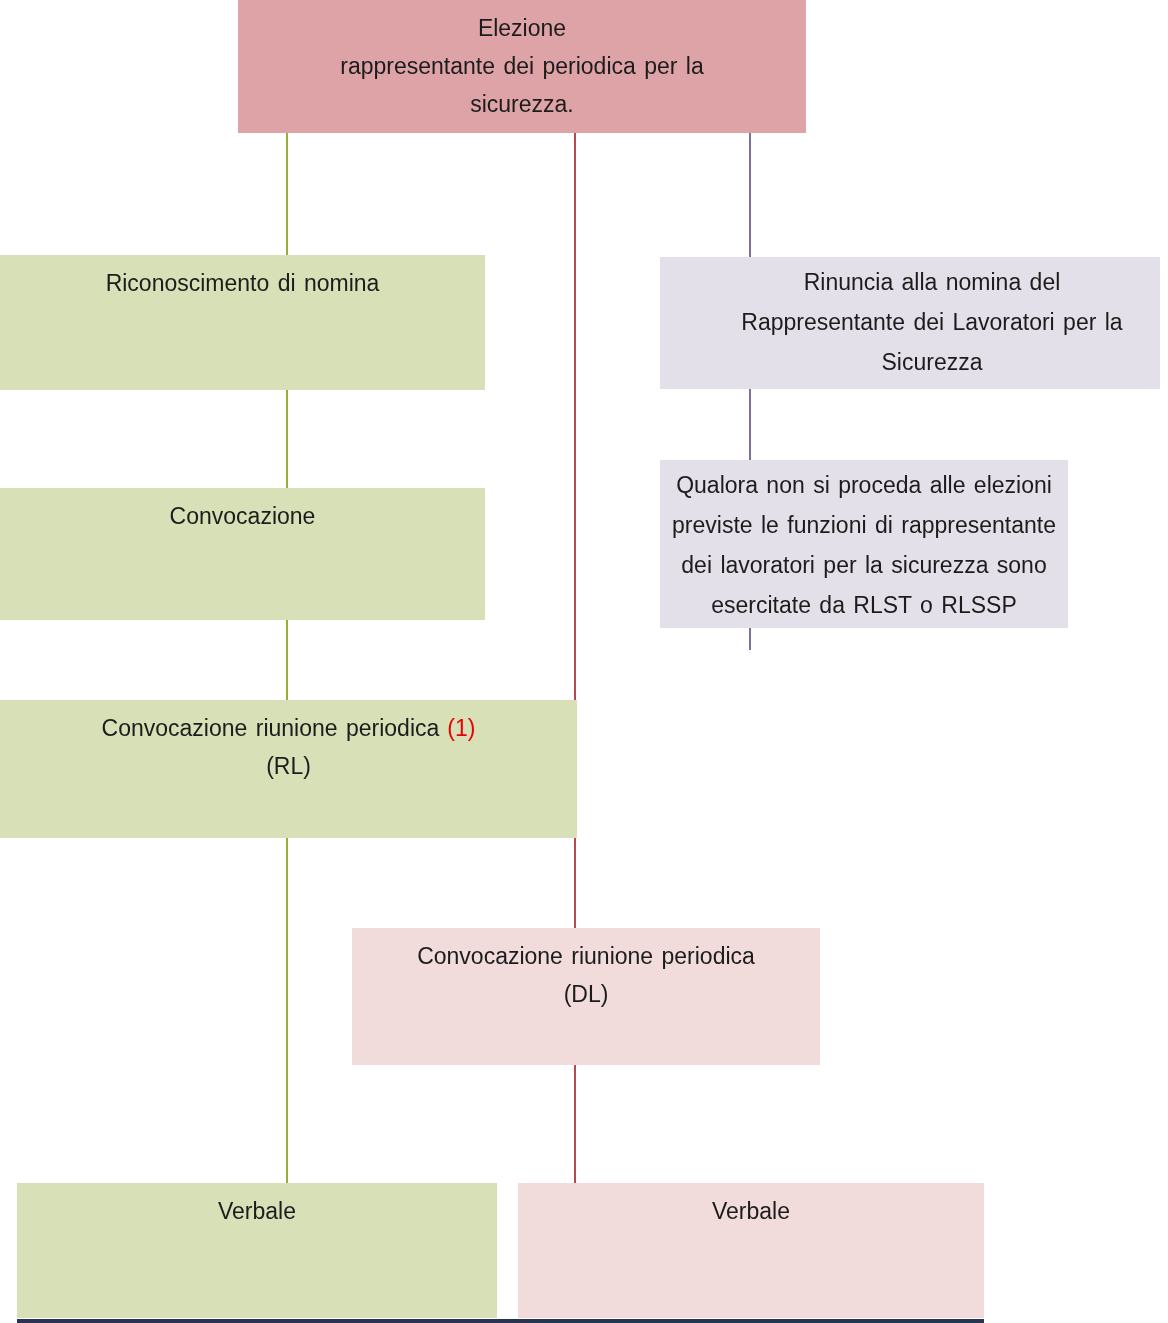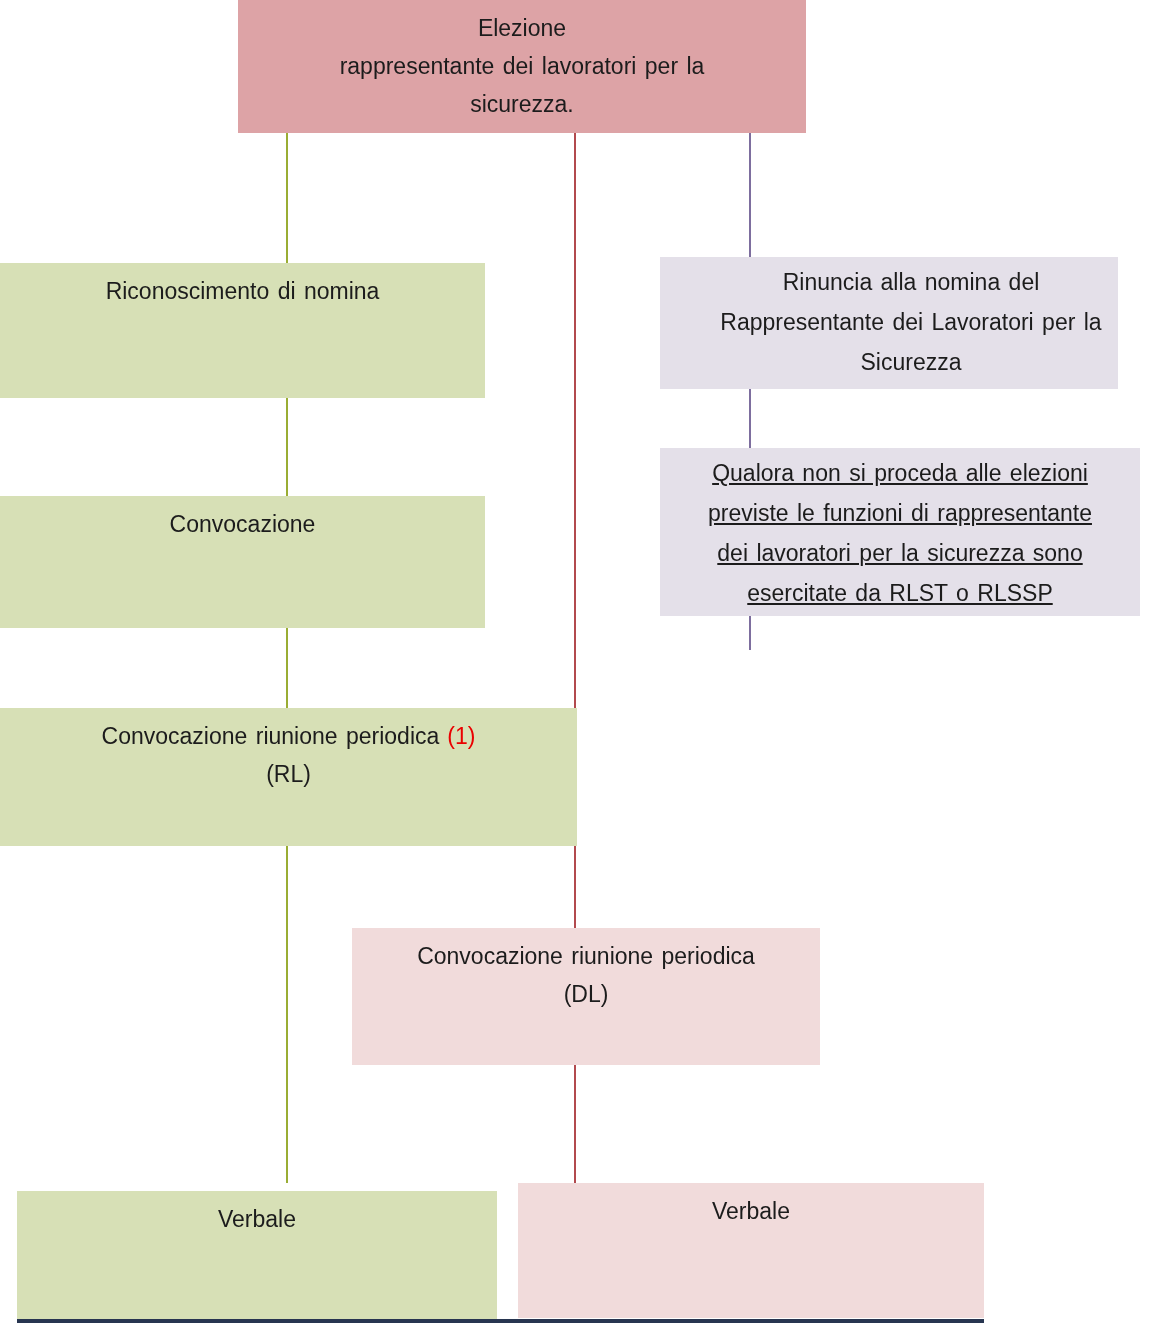--- a/index.html
+++ b/index.html
@@ -17,21 +17,21 @@
     box-sizing: border-box;
     text-align: center;
     font-size: 23px;
     line-height: 38px;
     padding-top: 9px;
     white-space: pre-line;
     word-spacing: 2px;
     z-index: 2;
   }
   .top-box   { background: #dda3a6; }
-  .green-box { background: #d7e0b6; margin-top: 8px; }
+  .green-box { background: #d7e0b6; }
   .lav-box   { background: #e4e0e9; line-height: 40px; padding-top: 5px; }
   .rose-box  { background: #f1dbdb; }
   .note-red  { color: #ea0000; margin-left: 8px; }
   .vline {
     position: absolute;
     width: 2px;
     z-index: 1;
   }
   .vline-green  { background: #9aad34; }
   .vline-red    { background: #b24a4e; }
@@ -42,42 +42,42 @@
     width: 967px; height: 4px;
     background: #273550;
     z-index: 3;
   }
 
   
   #n-elezione      { left: 238px; top: 0px;    width: 568px; height: 133px; }
   #n-riconoscimento{ left: 0px;   top: 255px;  width: 485px; height: 135px; }
   #n-consultazione { left: 0px;   top: 488px;  width: 485px; height: 132px; }
   #n-conv-rl       { left: 0px;   top: 700px;  width: 577px; height: 138px; white-space: normal; }
-  #n-rinuncia      { left: 660px; top: 257px;  width: 458px; height: 132px; padding-left: 44px; }
-  #n-qualora       { left: 660px; top: 448px;  width: 480px; height: 168px; text-decoration: underline; }
+  #n-rinuncia      { left: 660px; top: 257px;  width: 500px; height: 132px; padding-left: 44px; }
+  #n-qualora       { left: 660px; top: 460px;  width: 408px; height: 168px; }
   #n-organismo     { left: 660px; top: 649px;  width: 500px; height: 203px; }
   #n-conv-dl       { left: 352px; top: 928px;  width: 468px; height: 137px; }
   #n-verbale-rl    { left: 17px;  top: 1183px; width: 480px; height: 135px; }
   #n-verbale-dl    { left: 518px; top: 1183px; width: 466px; height: 135px; }
 
   #l-green  { left: 286px; top: 133px; height: 1050px; }
   #l-red    { left: 574px; top: 133px; height: 1050px; }
   #l-purple { left: 749px; top: 133px; height: 517px;  }
 </style>
 </head>
 <body>
 
 <div class="canvas">
 
   <div class="vline vline-green" id="l-green"></div>
   <div class="vline vline-red" id="l-red"></div>
   <div class="vline vline-purple" id="l-purple"></div>
 
   <div class="node top-box" id="n-elezione">Elezione
-rappresentante dei lavoratori per la
+rappresentante dei periodica per la
 sicurezza.</div>
 
   <div class="node green-box" id="n-riconoscimento">Riconoscimento di nomina</div>
 
   <div class="node green-box" id="n-consultazione">Convocazione</div>
 
   <div class="node green-box" id="n-conv-rl">
     <span>Convocazione riunione periodica</span><span class="note-red">(1)</span><br>
     <span>(RL)</span>
   </div>

